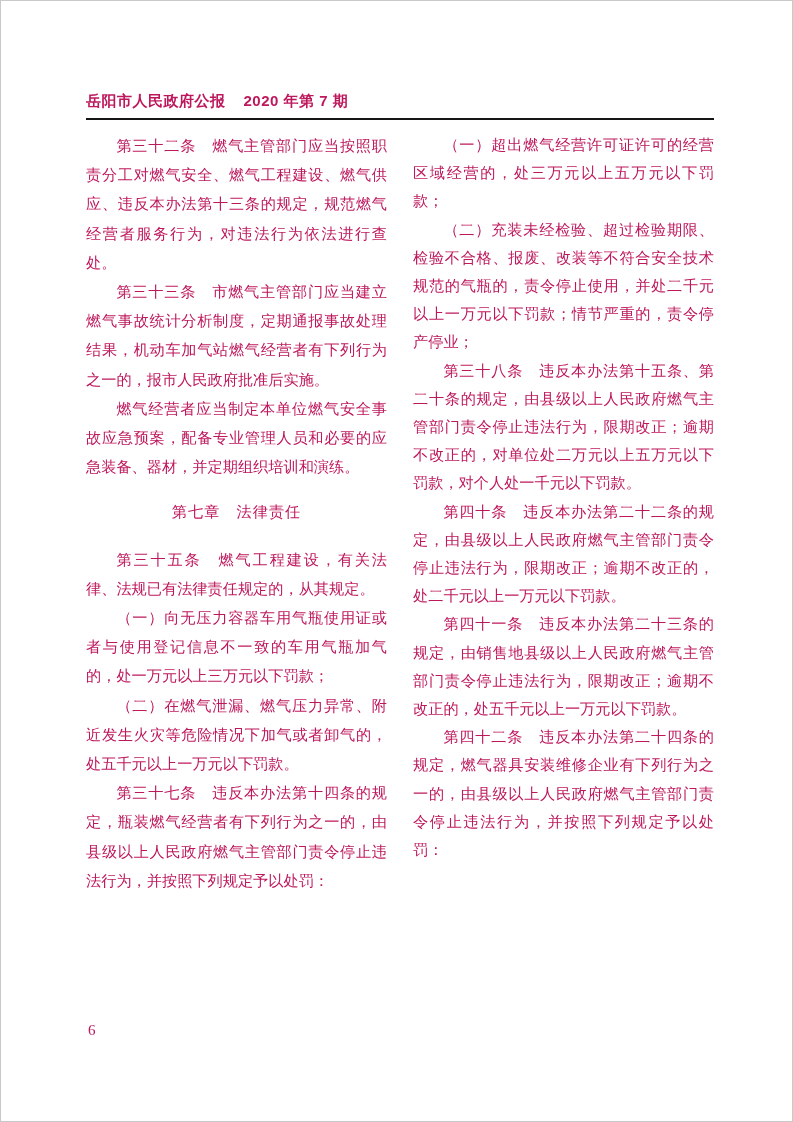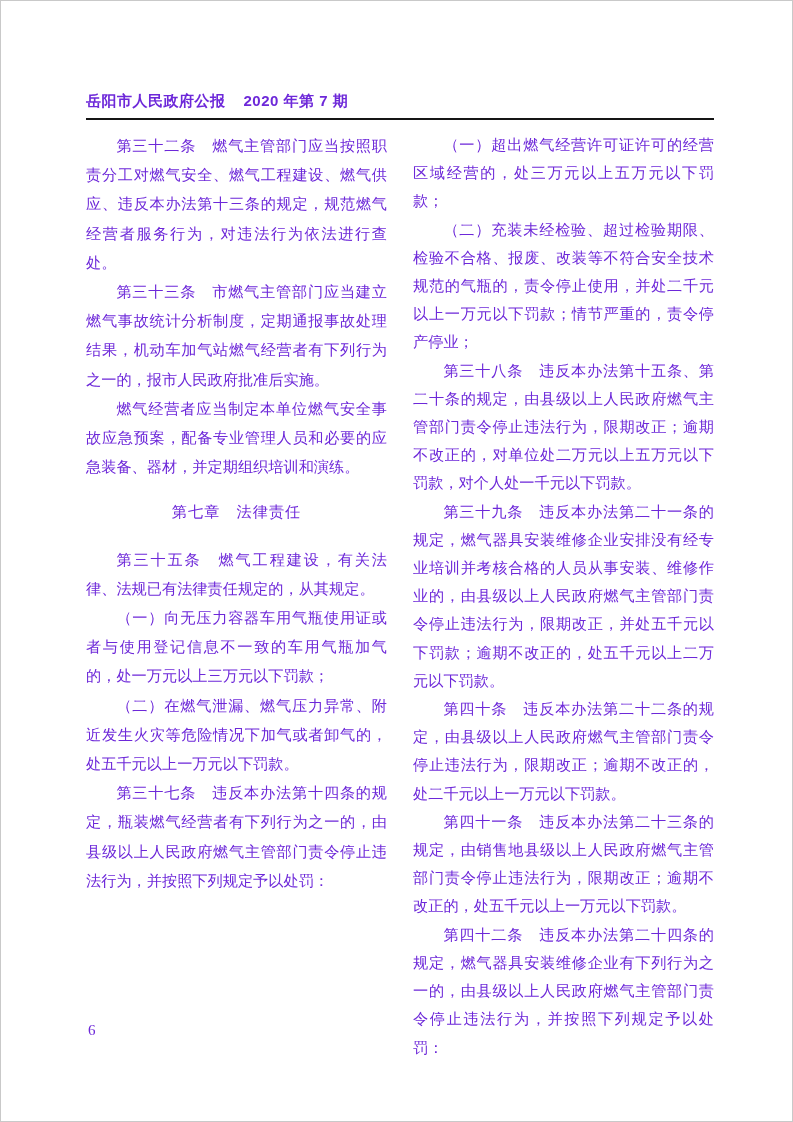--- a/index.html
+++ b/index.html
@@ -8,21 +8,21 @@
     background: #e8e8e8;
   }
   .page {
     position: relative;
     width: 793px;
     height: 1122px;
     margin: 0 auto;
     background: #ffffff;
     box-shadow: 0 0 0 1px #c9c9c9 inset;
     font-family: "Liberation Serif", "DejaVu Serif", serif;
-    color: #6d28d9;
+    color: #be185d;
     overflow: hidden;
   }
   .page-header {
     position: absolute;
     left: 86px;
     top: 92px;
     width: 628px;
     padding-bottom: 7px;
     border-bottom: 2px solid #151515;
     font-family: "Liberation Sans", "DejaVu Sans", sans-serif;
@@ -84,21 +84,20 @@
         <div class="chapter-heading">第七章　法律责任</div>
         <div class="para">第三十五条　燃气工程建设，有关法律、法规已有法律责任规定的，从其规定。</div>
         <div class="para">（一）向无压力容器车用气瓶使用证或者与使用登记信息不一致的车用气瓶加气的，处一万元以上三万元以下罚款；</div>
         <div class="para">（二）在燃气泄漏、燃气压力异常、附近发生火灾等危险情况下加气或者卸气的，处五千元以上一万元以下罚款。</div>
         <div class="para">第三十七条　违反本办法第十四条的规定，瓶装燃气经营者有下列行为之一的，由县级以上人民政府燃气主管部门责令停止违法行为，并按照下列规定予以处罚：</div>
       </div>
     <div class="column right">
         <div class="para">（一）超出燃气经营许可证许可的经营区域经营的，处三万元以上五万元以下罚款；</div>
         <div class="para">（二）充装未经检验、超过检验期限、检验不合格、报废、改装等不符合安全技术规范的气瓶的，责令停止使用，并处二千元以上一万元以下罚款；情节严重的，责令停产停业；</div>
         <div class="para">第三十八条　违反本办法第十五条、第二十条的规定，由县级以上人民政府燃气主管部门责令停止违法行为，限期改正；逾期不改正的，对单位处二万元以上五万元以下罚款，对个人处一千元以下罚款。</div>
-        <div class="para">第三十九条　违反本办法第二十一条的规定，燃气器具安装维修企业安排没有经专业培训并考核合格的人员从事安装、维修作业的，由县级以上人民政府燃气主管部门责令停止违法行为，限期改正，并处五千元以下罚款；逾期不改正的，处五千元以上二万元以下罚款。</div>
         <div class="para">第四十条　违反本办法第二十二条的规定，由县级以上人民政府燃气主管部门责令停止违法行为，限期改正；逾期不改正的，处二千元以上一万元以下罚款。</div>
         <div class="para">第四十一条　违反本办法第二十三条的规定，由销售地县级以上人民政府燃气主管部门责令停止违法行为，限期改正；逾期不改正的，处五千元以上一万元以下罚款。</div>
         <div class="para">第四十二条　违反本办法第二十四条的规定，燃气器具安装维修企业有下列行为之一的，由县级以上人民政府燃气主管部门责令停止违法行为，并按照下列规定予以处罚：</div>
       </div>
   </div>
 
   <div class="page-number">6</div>
 
 </div>
 

